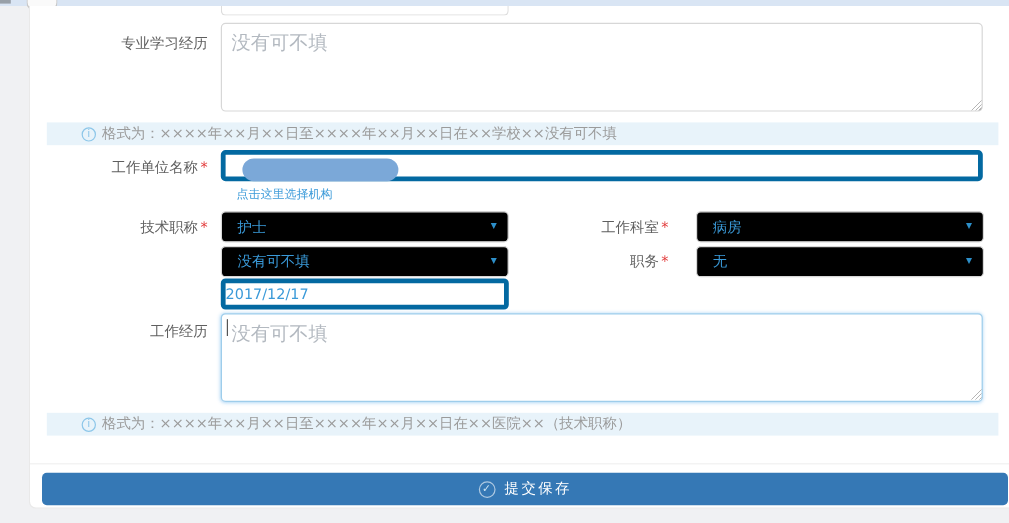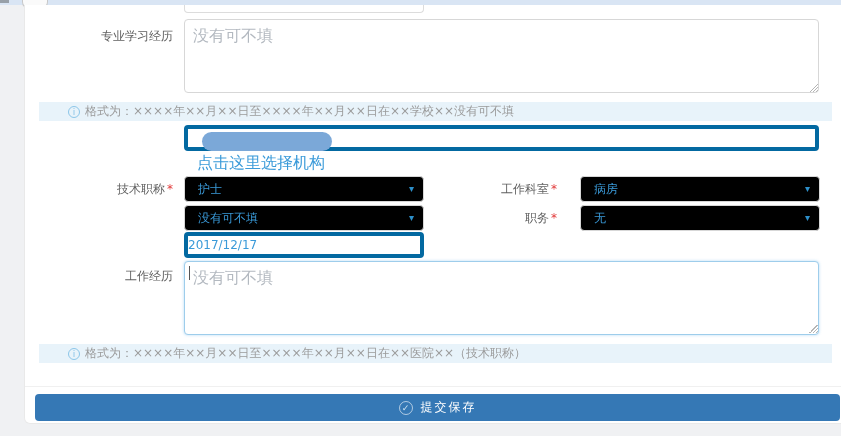--- a/index.html
+++ b/index.html
@@ -73,21 +73,21 @@
     border: 4px solid #0369a1; border-radius: 4px; background: #fff;
     font-size: 12px; padding: 0 0; outline: none;
     font-family: "DejaVu Sans", "Liberation Sans", sans-serif;
   }
   .blue-text { color: #3a9ad9; }
   .redact-blob {
     position: absolute; left: 14px; top: 3px; width: 130px; height: 19px;
     background: #7ba8d8; border-radius: 10px;
   }
   .link {
-    position: absolute; left: 172px; font-size: 16px; color: #3a9ad9;
+    position: absolute; left: 172px; font-size: 10px; color: #3a9ad9;
     cursor: pointer; line-height: 16px;
   }
   .select {
     position: absolute; height: 26px; width: 240px;
     border: 1px solid #d7d7d7; border-radius: 4px; background: #000000;
     font-size: 12px; color: #3a9ad9; line-height: 24px; padding: 0 24px 0 13px;
     cursor: pointer; white-space: nowrap; overflow: hidden;
   }
   .caret {
     position: absolute; right: 9px; top: 0; line-height: 24px;
@@ -125,20 +125,23 @@
       <span>专业学习经历</span>
     </div>
     <textarea class="box" style="top: 14px;" placeholder="没有可不填"></textarea>
     <div class="resize-handle" style="left:784px;top:78px"></div>
 
     <div class="note" style="top:97px">
       <i class="info-icon">i</i>
       <span>格式为：××××年××月××日至××××年××月××日在××学校××没有可不填</span>
     </div>
 
+    <div class="label-cell" style="top:121px">
+      <span>工作单位名称</span><span class="req">*</span>
+    </div>
     <div class="text-input" style="top:120px;width:635px">
       <div class="redact-blob"></div>
     </div>
     <div class="link" style="top:150px">点击这里选择机构</div>
 
     <div class="label-cell" style="top:171px">
       <span>技术职称</span><span class="req">*</span>
     </div>
     <div class="select" style="left:159px;top:171px">
       <span>护士</span>

